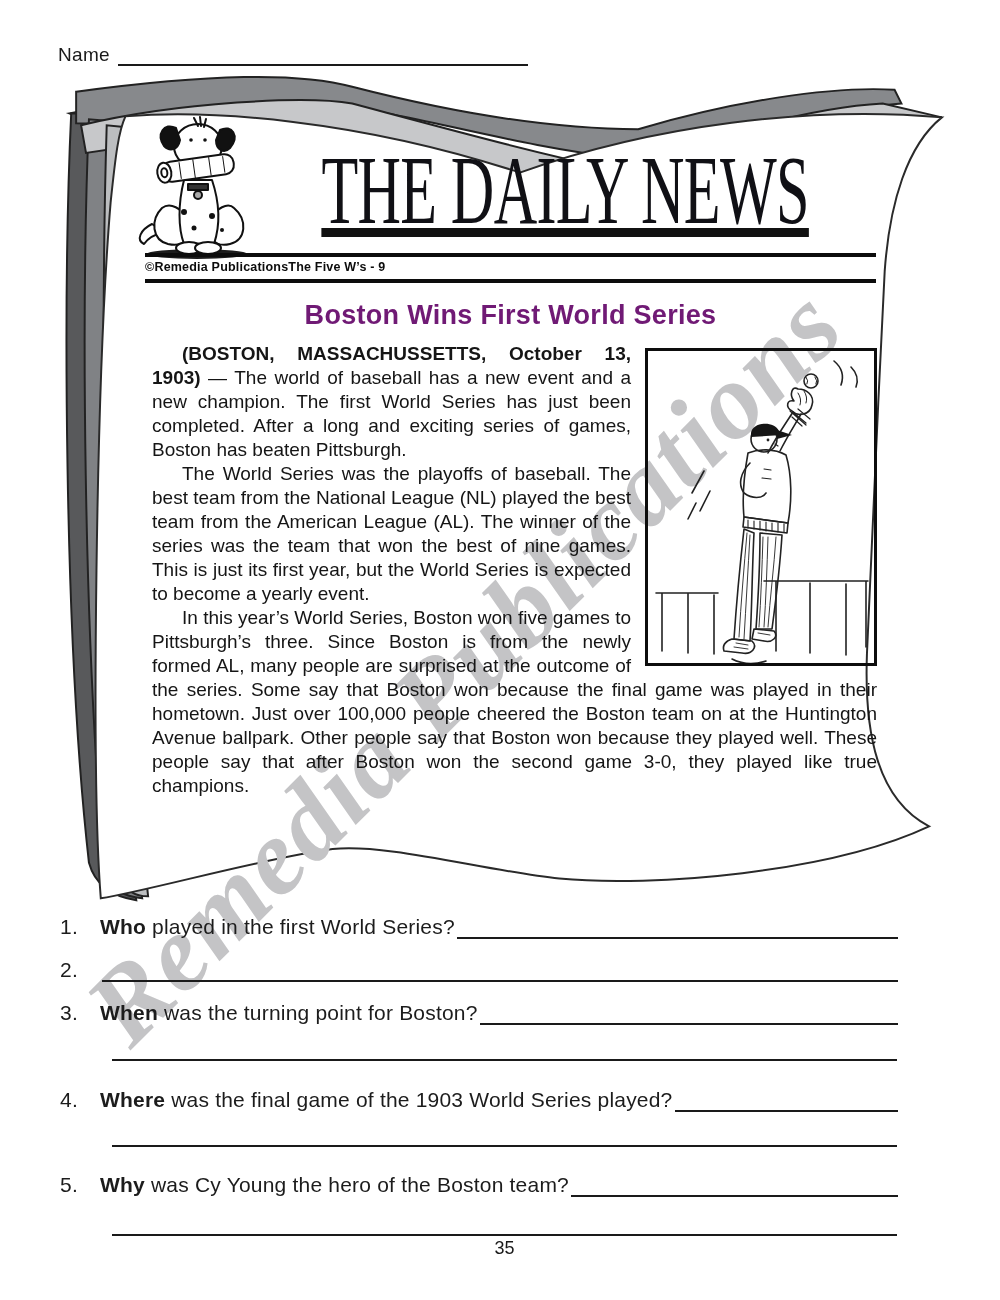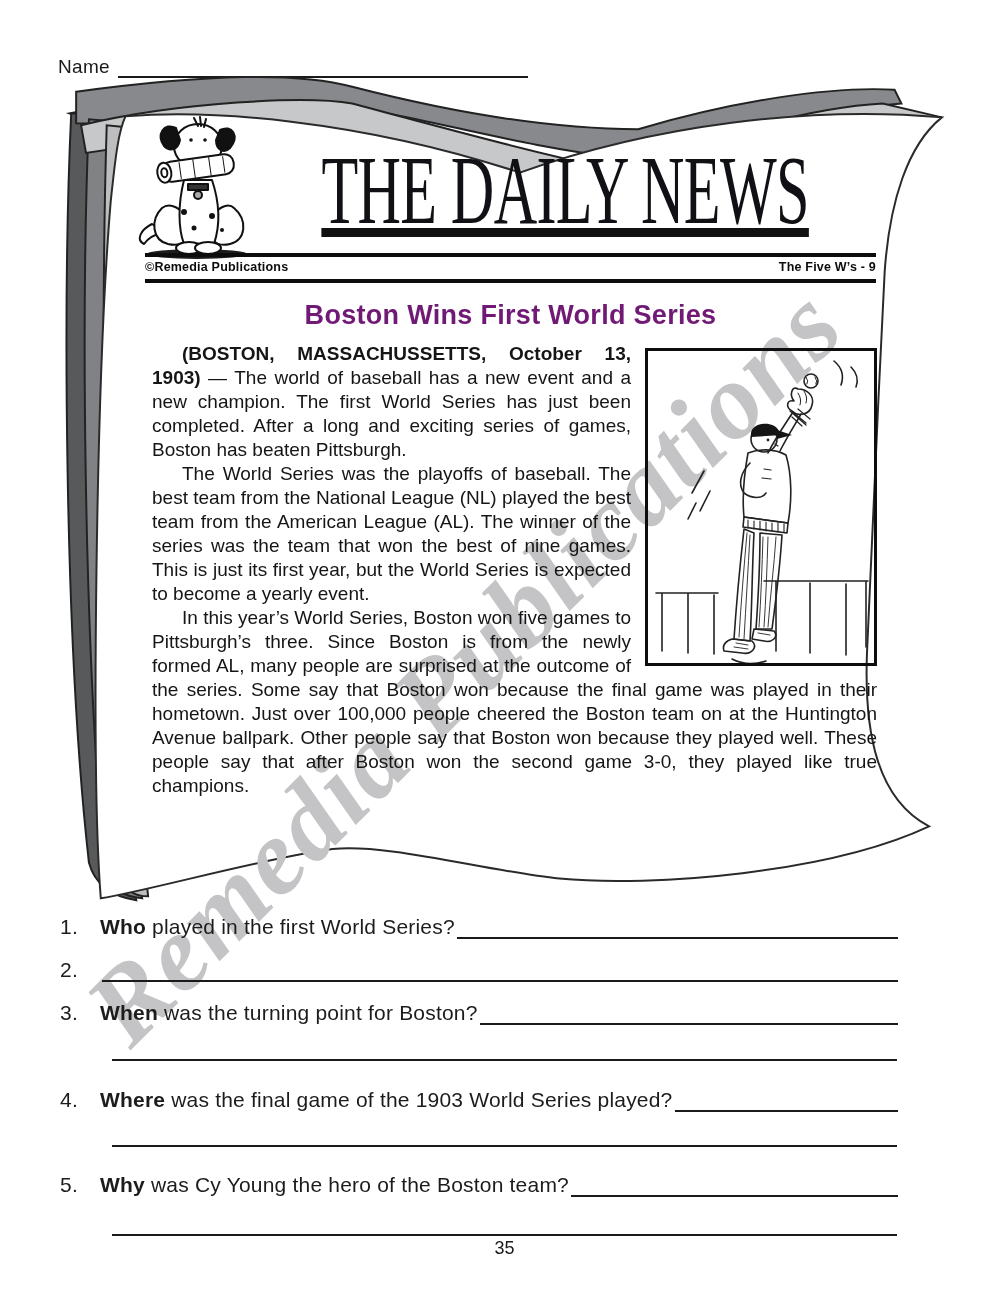--- a/index.html
+++ b/index.html
@@ -1,37 +1,37 @@
 <!DOCTYPE html>
 <html><head>
 <meta charset="utf-8">
 <style>
   html,body{margin:0;padding:0;background:#ffffff;}
   .canvas{position:relative;width:1000px;height:1300px;background:#fff;overflow:hidden;
           font-family:"Liberation Sans",sans-serif;color:#111;}
 
   
-  .name-row{position:absolute;left:58px;top:40px;width:470px;height:26px;display:flex;align-items:flex-end;margin-top:12px;}
+  .name-row{position:absolute;left:58px;top:40px;width:470px;height:26px;display:flex;align-items:flex-end;}
   .name-label{font-size:19px;letter-spacing:.3px;color:#1a1a1a;padding-right:8px;}
   .name-line{flex:1;border-bottom:2px solid #1a1a1a;height:22px;}
 
   
   .newsstack{position:absolute;left:55px;top:72px;width:910px;height:848px;}
   .news-bg{position:absolute;left:0;top:0;z-index:0;}
   .news-content{position:absolute;left:0;top:0;width:910px;height:848px;z-index:2;}
 
   .dog{position:absolute;left:78px;top:40px;}
 
   .masthead{position:absolute;left:205px;top:66px;width:610px;height:104px;
             display:flex;align-items:center;justify-content:center;text-decoration:underline;}
   .masthead span{font-family:"Liberation Serif",serif;font-size:97px;white-space:nowrap;
                  transform:scaleX(.62);transform-origin:center;color:#101015;letter-spacing:-1px;}
 
   .rule1{position:absolute;left:90px;top:181px;width:731px;height:4px;background:#0c0c0c;}
-  .credit-row{position:absolute;left:90px;top:188px;width:731px;display:flex;justify-content:space-between;
+  .credit-row{position:absolute;left:90px;top:188px;width:731px;display:flex;
               font-size:12.5px;font-weight:bold;letter-spacing:.2px;color:#0c0c0c;}
   .rule2{position:absolute;left:90px;top:207px;width:731px;height:4px;background:#0c0c0c;}
 
   .headline{position:absolute;left:90px;top:228px;width:731px;text-align:center;
             font-size:27px;font-weight:bold;letter-spacing:.3px;color:#701a75;}
 
   .article{position:absolute;left:97px;top:270px;width:725px;font-size:19px;line-height:24px;
            text-align:justify;color:#151515;}
   .article p{margin:0;text-indent:30px;}
   .art-img{float:right;width:226px;height:312px;border:3px solid #0d0d0d;margin:6px 0 8px 14px;background:transparent;}

